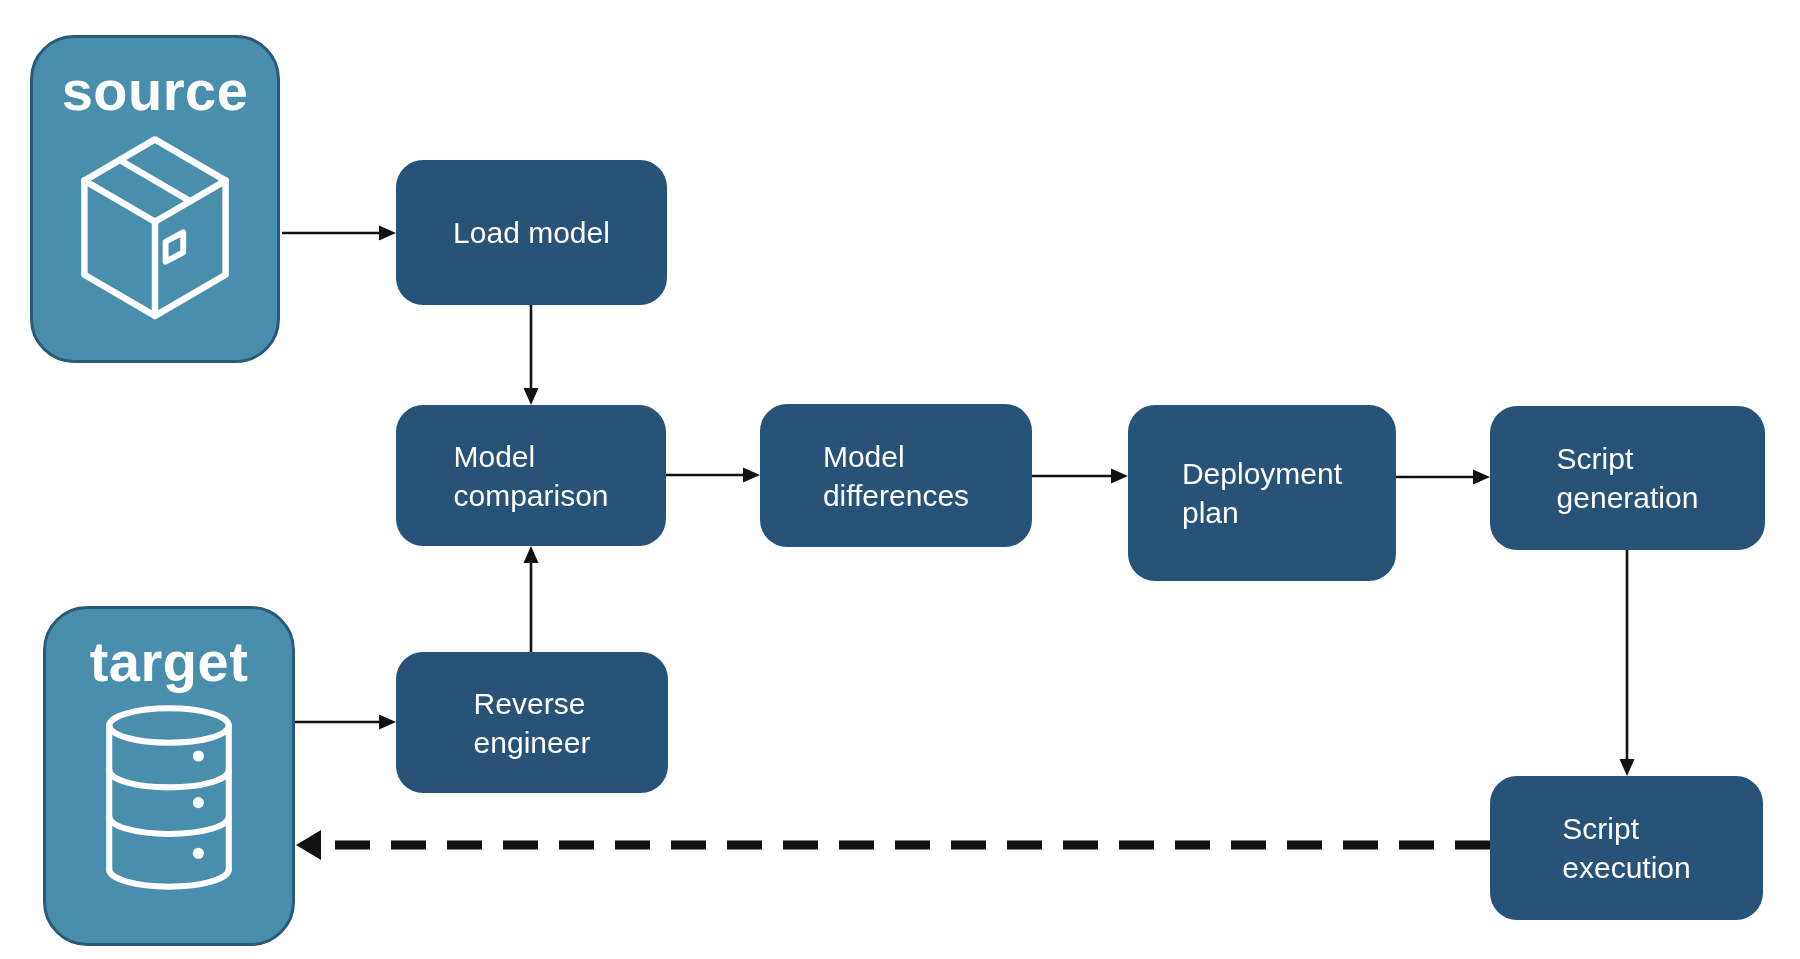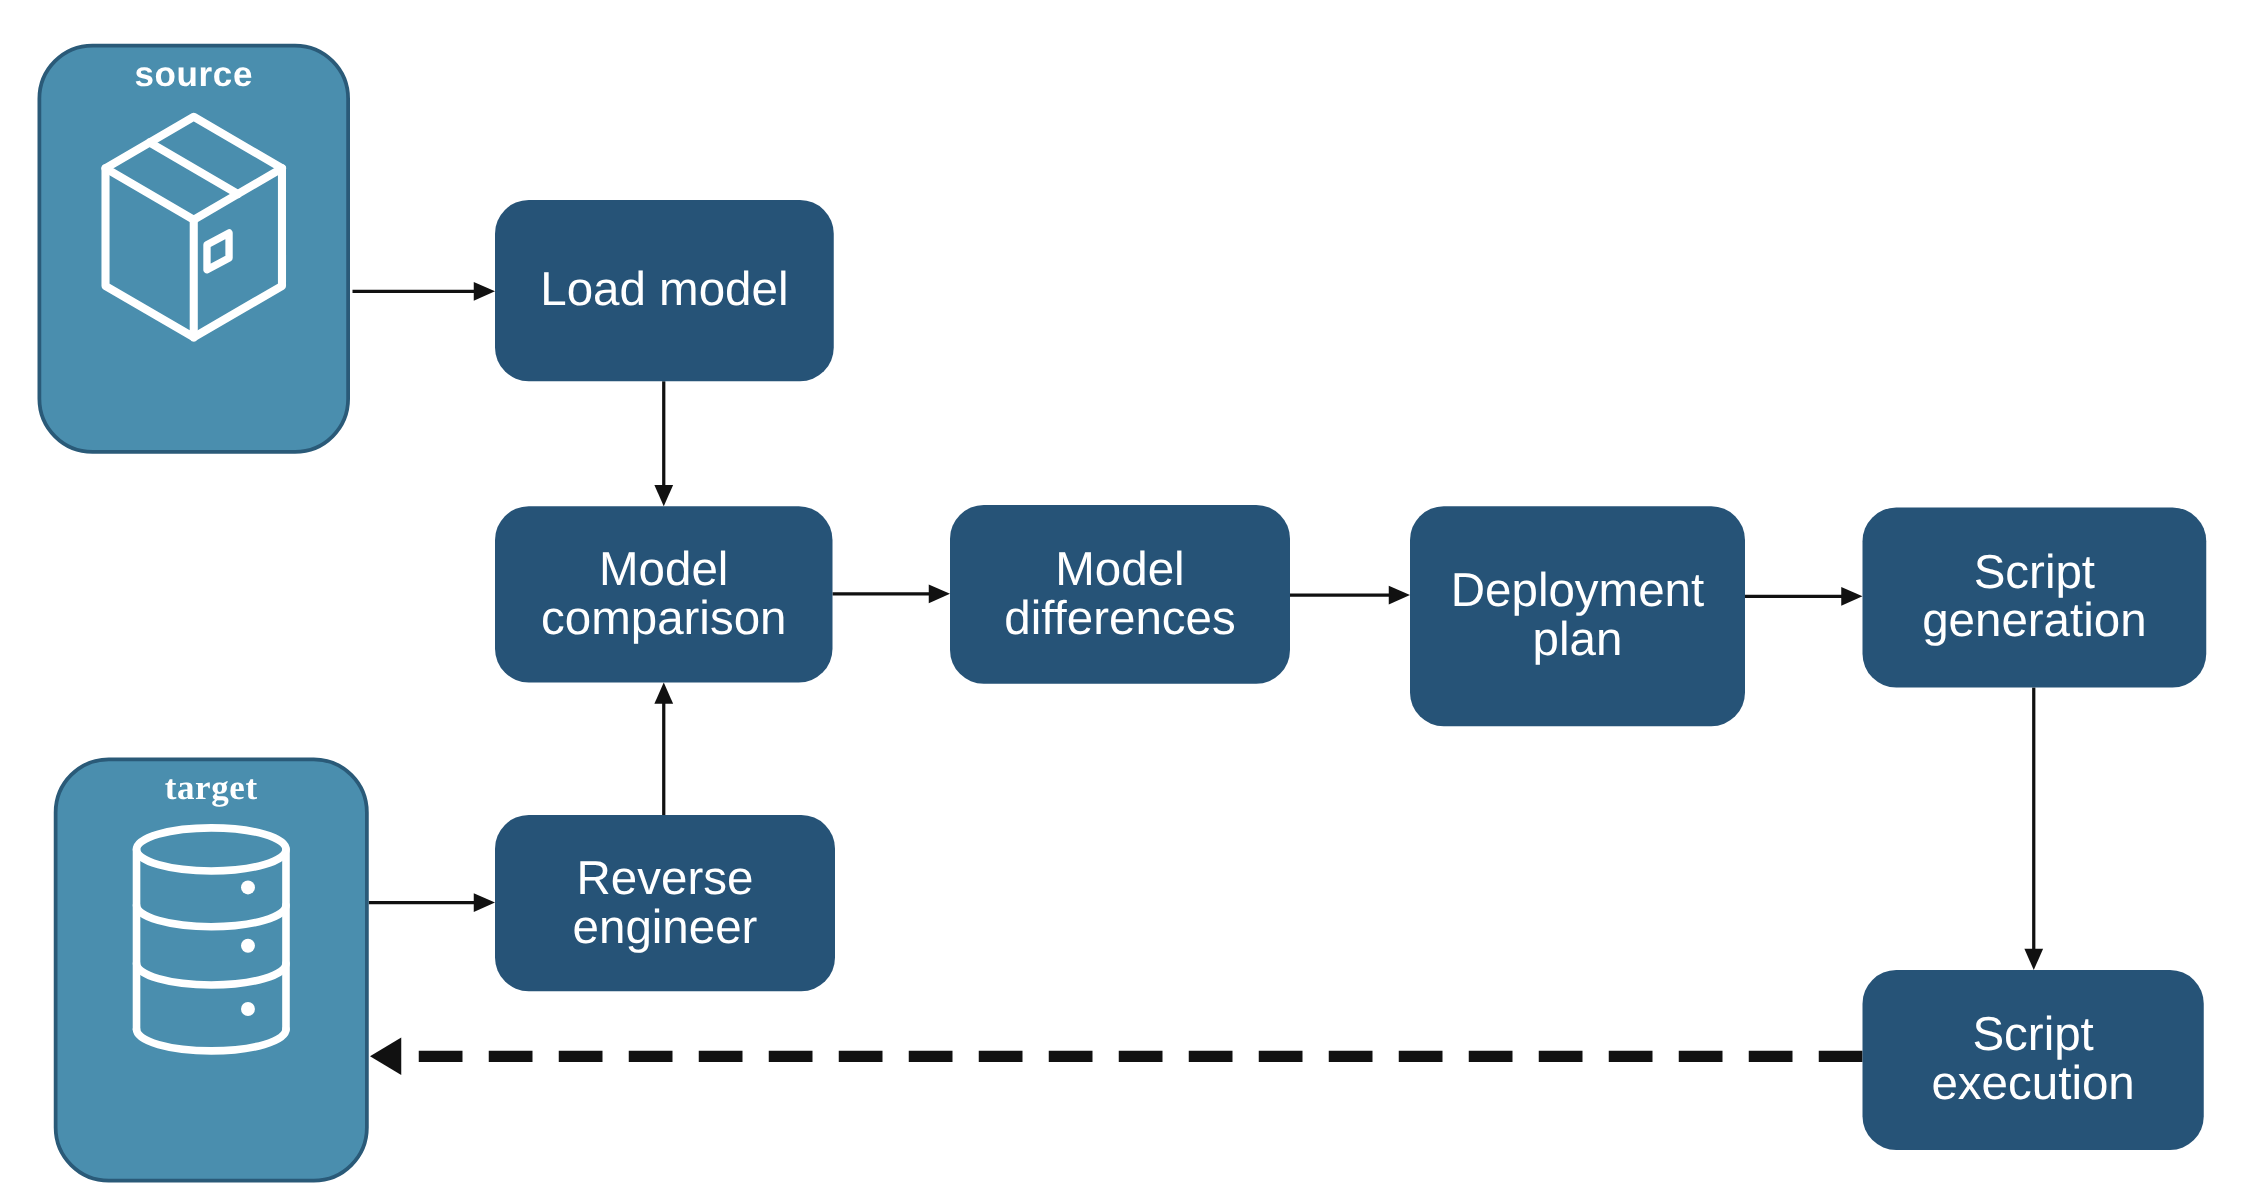--- a/index.html
+++ b/index.html
@@ -25,45 +25,44 @@
     position: absolute;
     box-sizing: border-box;
     background: var(--container-fill, #4a8eae);
     border: 3px solid var(--container-border, #2a5a78);
     border-radius: 44px;
     display: flex;
     flex-direction: column;
     align-items: center;
   }
   .container-box.source { left: 30px;  top: 35px;  width: 250px; height: 328px; }
-  .container-box.target { left: 43px;  top: 606px; width: 252px; height: 340px; font-family: Liberation Serif, serif; }
+  .container-box.target { left: 43px;  top: 606px; width: 252px; height: 340px; }
   .container-title {
-    margin-top: 7px;
-    font-size: 28px;
+    margin-top: 22px;
+    font-size: 56px;
     font-weight: 700;
     color: var(--node-text, #ffffff);
     letter-spacing: 0.5px;
     line-height: 1.1;
   }
   .container-icon { margin-top: 8px; flex: 0 0 auto; }
   
   .node {
     position: absolute;
     box-sizing: border-box;
     background: var(--node-fill, #265377);
     border-radius: 27px;
     display: flex;
     align-items: center;
     justify-content: center;
   }
   .node-label {
     color: var(--node-text, #ffffff);
-    font-size: 38px;
+    font-size: 30px;
     line-height: 39px;
-    text-align: center;
     white-space: pre-line;
   }
   .node.load-model        { left: 396px;  top: 160px; width: 271px; height: 145px; }
   .node.model-comparison  { left: 396px;  top: 405px; width: 270px; height: 141px; }
   .node.model-differences { left: 760px;  top: 404px; width: 272px; height: 143px; }
   .node.deployment-plan   { left: 1128px; top: 405px; width: 268px; height: 176px; }
   .node.script-generation { left: 1490px; top: 406px; width: 275px; height: 144px; }
   .node.reverse-engineer  { left: 396px;  top: 652px; width: 272px; height: 141px; }
   .node.script-execution  { left: 1490px; top: 776px; width: 273px; height: 144px; }
   

